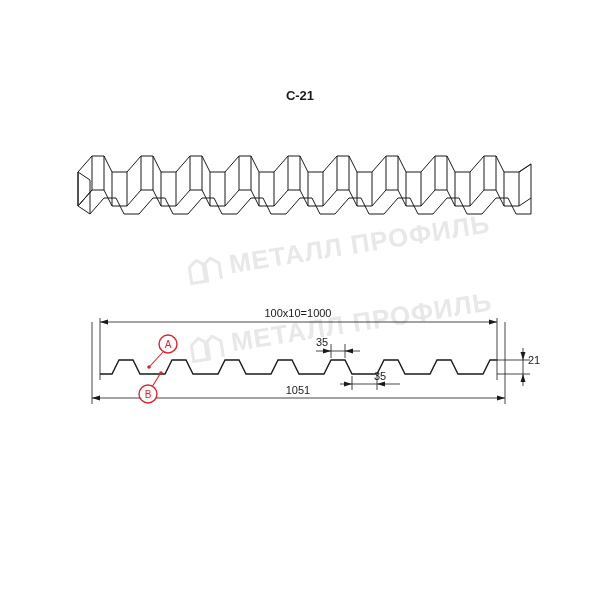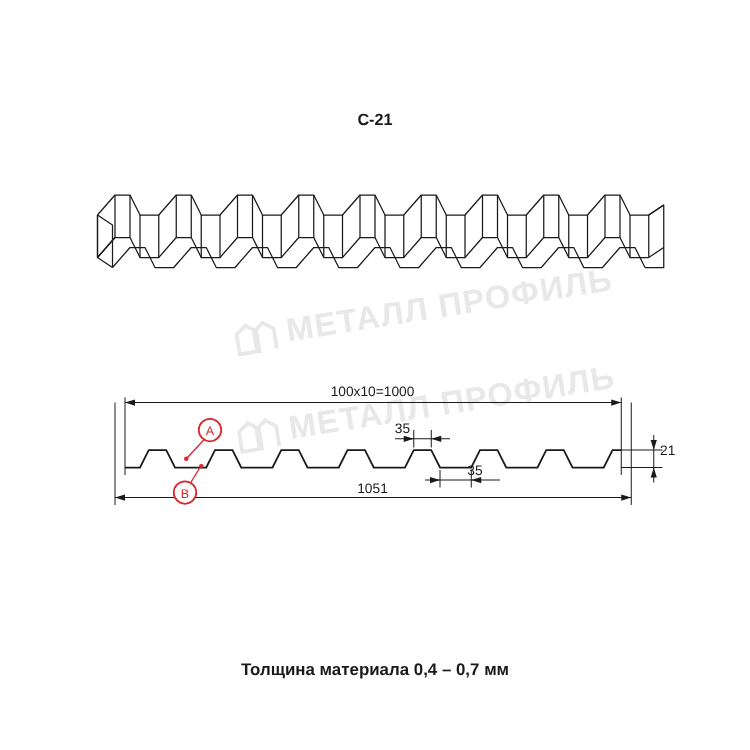--- a/index.html
+++ b/index.html
@@ -206,15 +206,14 @@
 
     <g>
       <circle cx="148" cy="394" r="9" fill="#ffffff" stroke="#d8262c" stroke-width="1.4"></circle>
       <text x="148" y="398" font-family="Liberation Sans, sans-serif" font-size="10" fill="#d8262c" text-anchor="middle">B</text>
       <path d="M152,387 L160,374" stroke="#d8262c" stroke-width="1.1" fill="none"></path>
       <circle cx="161" cy="373" r="1.8" fill="#d8262c"></circle>
     </g>
 
   </svg>
 
-  <div class="footer">Толщина материала 0,4 – 0,7 мм</div>
 
 </div>
 
 </body></html>

